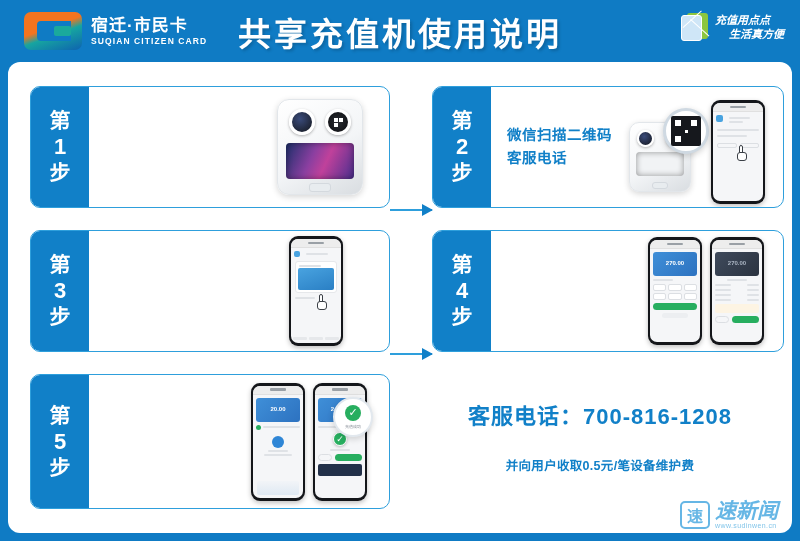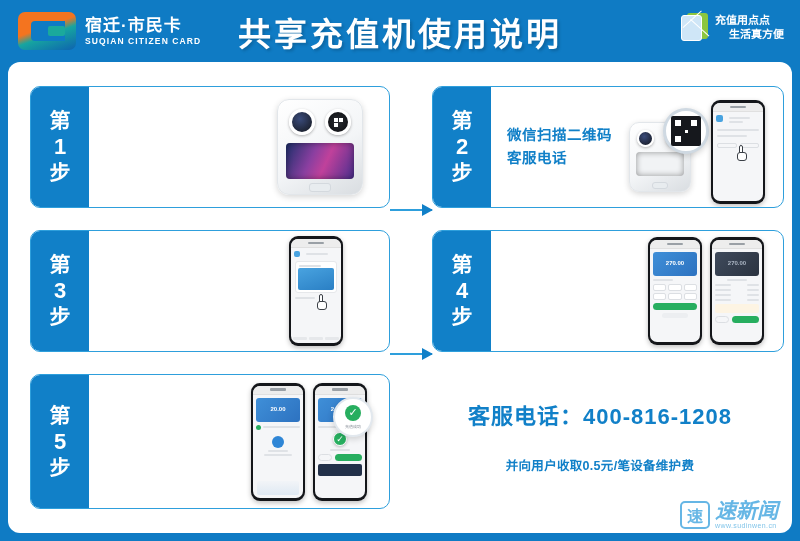--- a/index.html
+++ b/index.html
@@ -10,21 +10,21 @@
     overflow: hidden;
   }
   body { background: #0f7bc4; position: relative; }
 
   
   .header {
     position: absolute; left: 0; top: 0; width: 800px; height: 62px;
     background: #0f7bc4;
     display: flex; align-items: center;
   }
-  .brand-logo { display: flex; align-items: center; margin-left: 18px; }
+  .brand-logo { display: flex; align-items: center; margin-left: 24px; }
   .card-mark {
     width: 58px; height: 38px; border-radius: 7px; position: relative;
     background: linear-gradient(160deg, #f4741f 0%, #f4741f 42%, #16a5a0 58%, #0e63b0 100%);
     overflow: hidden; flex: none;
   }
   .card-mark .notch {
     position: absolute; left: 13px; top: 9px; width: 34px; height: 20px;
     background: #0f7bc4; border-radius: 4px 0 0 4px;
   }
   .card-mark .notch2 {
@@ -42,21 +42,21 @@
   }
   .header-title {
     position: absolute; left: 0; right: 0; top: 8px;
     text-align: center; color: #ffffff;
     font-size: 33px; font-weight: bold; letter-spacing: 3px;
     text-shadow: 2px 2px 3px rgba(0,0,0,0.18);
     pointer-events: none;
   }
   .header-right {
     position: absolute; right: 16px; top: 12px;
-    display: flex; align-items: center; gap: 6px;
+    display: flex; align-items: center; gap: 6px; font-style: italic;
   }
   .hr-icon {
     width: 28px; height: 30px; position: relative; flex: none;
   }
   .hr-icon .sq-back {
     position: absolute; left: 6px; top: 1px; width: 21px; height: 26px;
     background: #8cc63f; border-radius: 3px;
   }
   .hr-icon .sq-front {
     position: absolute; left: 0px; top: 3px; width: 21px; height: 26px;
@@ -589,21 +589,21 @@
             <div class="tick">✓</div>
             <div class="lbl">充值成功</div>
           </div>
         </div>
       </div>
     </div>
   </div>
 
   <div class="info-block">
     <div class="hotline">
-      <span>客服电话：</span><span>400-816-1208</span>
+      <span>客服电话：</span><span>700-816-1208</span>
     </div>
     <div class="note">
       <div>并向用户收取0.5元/笔设备维护费</div>
     </div>
   </div>
 
   <div class="watermark">
     <div class="wm-badge">速</div>
     <div>
       <div class="wm-word">速新闻</div>

